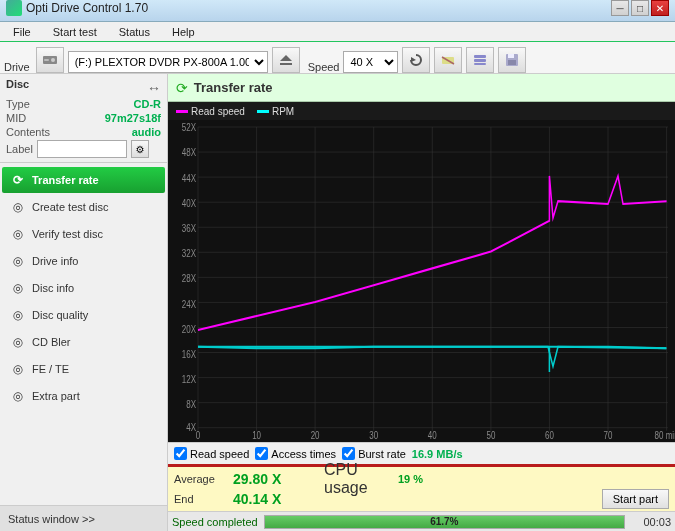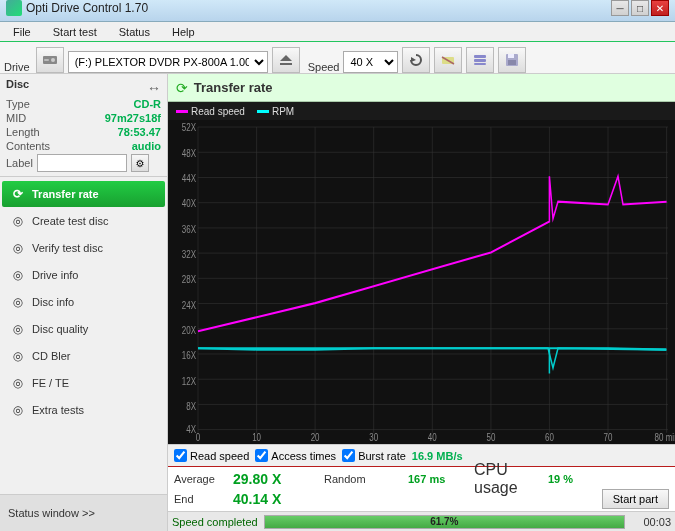--- a/index.html
+++ b/index.html
@@ -224,21 +224,21 @@
       width: 16px;
       height: 16px;
       display: flex;
       align-items: center;
       justify-content: center;
       font-size: 12px;
     }
 
     
     .status-window-btn {
-      height: 37px;
+      height: 26px;
       background: #e0e0e0;
       border-top: 1px solid #ccc;
       display: flex;
       align-items: center;
       padding: 0 8px;
       cursor: pointer;
       font-size: 11px;
       color: #333;
       gap: 4px;
     }
@@ -317,22 +317,22 @@
       font-size: 11px;
     }
     .burst-rate-val {
       color: #00b050;
       font-weight: bold;
       font-size: 11px;
     }
 
     
     .stats-area {
-      background: #ffffff;
-      border-top: 1px solid #b91c1c;
+      background: #fef9c3;
+      border-top: 3px solid #b91c1c;
       padding: 2px 6px;
     }
     .stats-row {
       display: flex;
       align-items: center;
       height: 20px;
       gap: 0;
     }
     .stat-item {
       display: flex;
@@ -489,24 +489,20 @@
       </div>
       <div class="disc-row">
         <span class="disc-key">Type</span>
         <span class="disc-val">CD-R</span>
       </div>
       <div class="disc-row">
         <span class="disc-key">MID</span>
         <span class="disc-val">97m27s18f</span>
       </div>
       <div class="disc-row">
-        <span class="disc-key">Length</span>
-        <span class="disc-val">78:53.47</span>
-      </div>
-      <div class="disc-row">
         <span class="disc-key">Contents</span>
         <span class="disc-val">audio</span>
       </div>
       <div class="label-row">
         <span class="disc-key">Label</span>
         <input class="label-input" type="text" value="" style="">
         <div class="label-edit-btn">⚙</div>
       </div>
     </div>
 
@@ -538,21 +534,21 @@
       <div class="nav-item">
         <span class="nav-icon">◎</span>
         <span>CD Bler</span>
       </div>
       <div class="nav-item">
         <span class="nav-icon">◎</span>
         <span>FE / TE</span>
       </div>
       <div class="nav-item">
         <span class="nav-icon">◎</span>
-        <span>Extra tests</span>
+        <span>Extra part</span>
       </div>
     </div>
 
     <div class="status-window-btn">
       <span>Status window &gt;&gt;</span>
     </div>
   </div>
 
   <div class="right-panel">
 
@@ -659,24 +655,20 @@
     </div>
 
     <div class="stats-area">
 
       <div class="stats-row">
         <div class="stat-item">
           <span class="stat-label">Average</span>
           <span class="stat-value">29.80 X</span>
         </div>
         <div class="stat-item">
-          <span class="stat-label2">Random</span>
-          <span class="stat-value2">167 ms</span>
-        </div>
-        <div class="stat-item">
           <span class="stat-label3">CPU usage</span>
           <span class="stat-value3">19 %</span>
         </div>
       </div>
 
 
       <div class="stats-row">
         <div class="stat-item">
           <span class="stat-label">End</span>
           <span class="stat-value">40.14 X</span>

